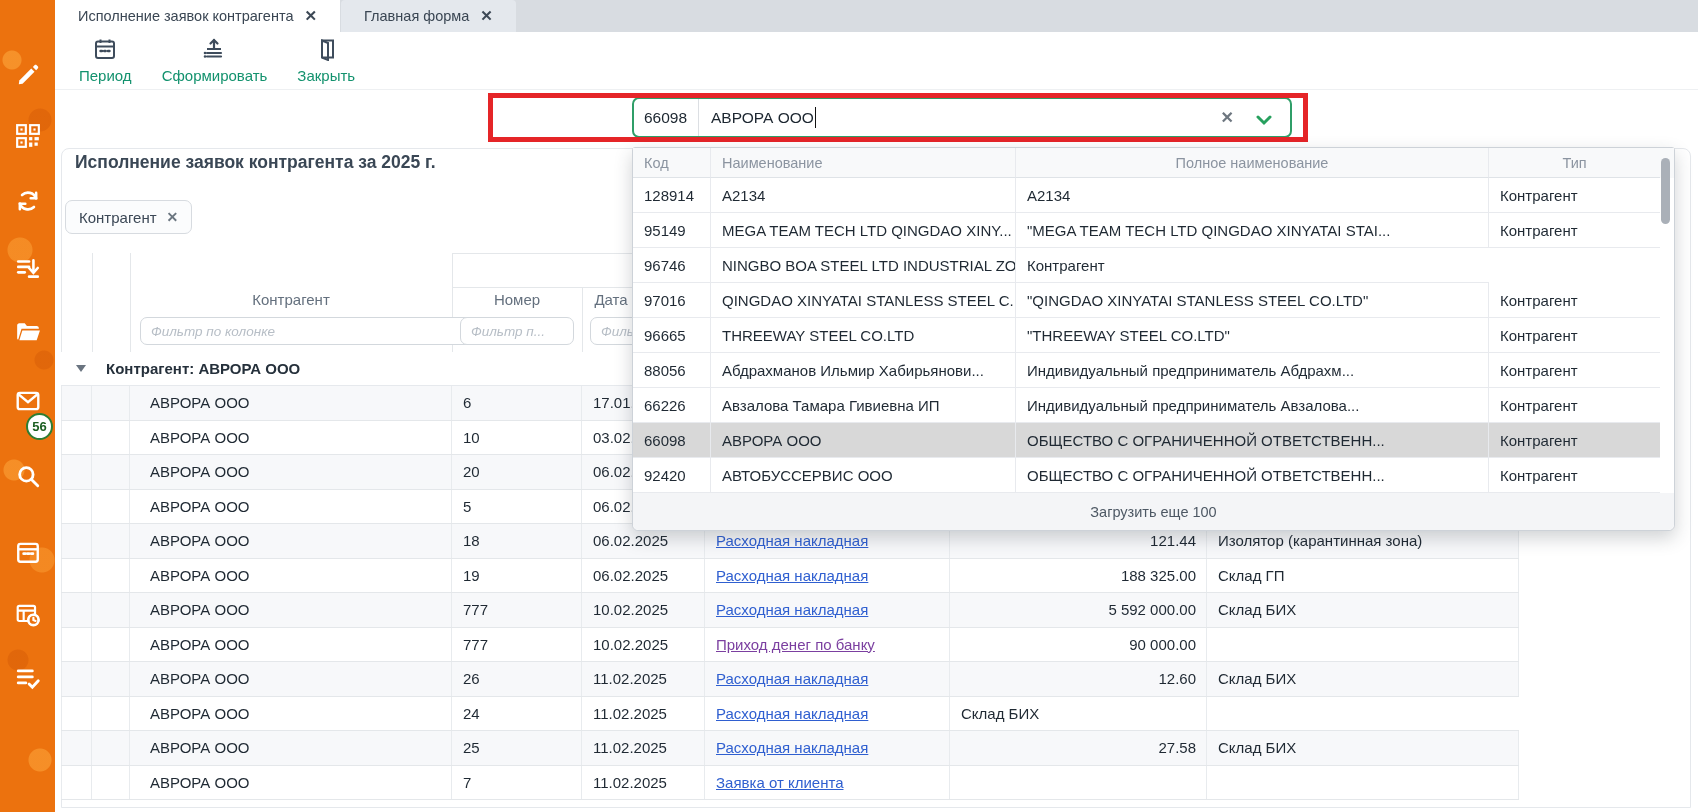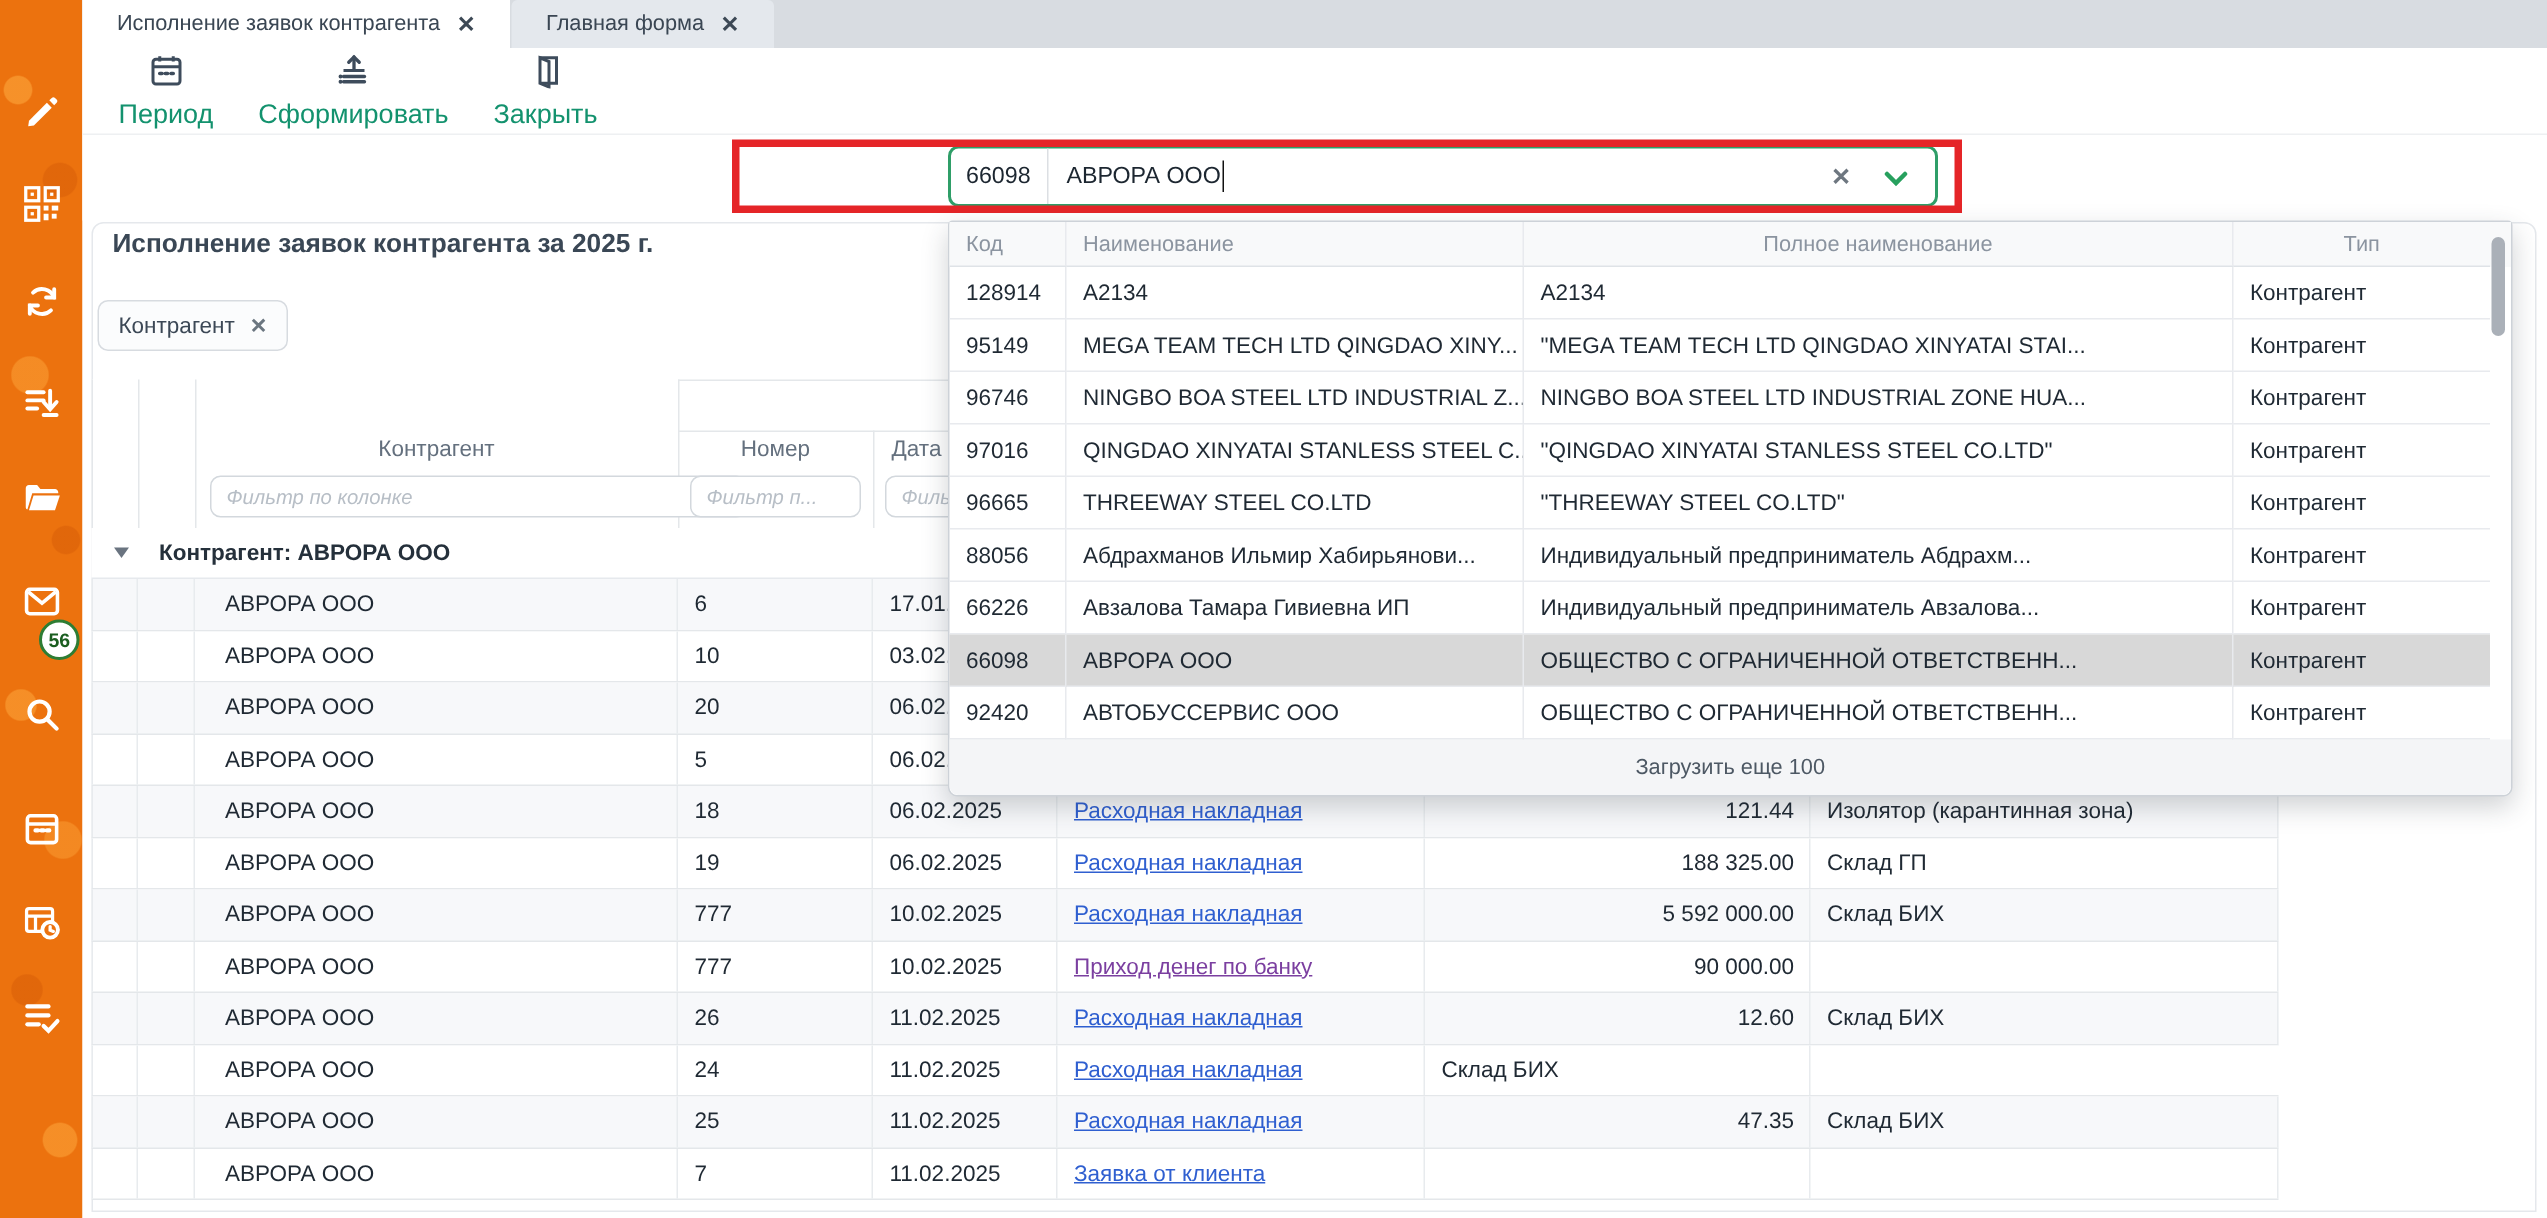--- a/index.html
+++ b/index.html
@@ -35,21 +35,21 @@
          justify-content:center; gap:11px; font-size:14.5px; color:#3a4653; cursor:default; }
   .tab-active { left:0; width:285px; background:#fff; }
   .tab-idle   { left:286px; width:175px; background:#e4e8ed; border-radius:4px 4px 0 0; }
   .tab-x { font-size:15px; font-weight:bold; color:#3c4855; }
 
   
   .toolbar { position:absolute; left:0; top:32px; width:1643px; height:57px; background:#fff;
              display:flex; align-items:center; gap:30px; padding-left:24px; }
   .tbtn { display:flex; flex-direction:column; align-items:center; gap:2px; cursor:default; }
   .tbtn svg { width:24px; height:24px; }
-  .tbtn .lab { color:#13926e; font-size:18px; }
+  .tbtn .lab { color:#13926e; font-size:15px; }
 
   
   .filterrow { position:absolute; left:0; top:89px; width:1643px; height:58px; background:#fff;
                border-top:1px solid #eef0f2; }
   .plabel { position:absolute; left:10px; top:107px; font-size:15px; color:#313d49; }
   .dinput { position:absolute; top:96px; width:137px; height:39px; border:1px solid #c6ccd2;
             border-radius:8px; background:#fff; display:flex; align-items:center; }
   .dinput input { border:0; outline:0; width:92px; margin-left:12px; font-size:15.5px;
                   color:#2f3b47; font-family:inherit; background:transparent; }
   .dinput svg { width:17px; height:17px; margin-left:2px; }
@@ -441,21 +441,21 @@
         </div>
       <div class="row">
           <div></div>
           <div></div>
           <div class="cpt">АВРОРА ООО</div>
           <div class="num">25</div>
           <div class="dat">11.02.2025</div>
           <div class="doc">
             <a class="doclink" href="#">Расходная накладная</a>
           </div>
-          <div class="amt">47.35</div>
+          <div class="amt">27.58</div>
           <div class="whs">Склад БИХ</div>
         </div>
       <div class="row">
           <div></div>
           <div></div>
           <div class="cpt">АВРОРА ООО</div>
           <div class="num">7</div>
           <div class="dat">11.02.2025</div>
           <div class="doc">
             <a class="doclink" href="#">Заявка от клиента</a>
@@ -479,21 +479,20 @@
           <div>Контрагент</div>
         </div>
       <div class="ddrow">
           <div>95149</div>
           <div>MEGA TEAM TECH LTD QINGDAO XINY...</div>
           <div>"MEGA TEAM TECH LTD QINGDAO XINYATAI STAI...</div>
           <div>Контрагент</div>
         </div>
       <div class="ddrow">
           <div>96746</div>
-          <div>NINGBO BOA STEEL LTD INDUSTRIAL Z...</div>
           <div>NINGBO BOA STEEL LTD INDUSTRIAL ZONE HUA...</div>
           <div>Контрагент</div>
         </div>
       <div class="ddrow">
           <div>97016</div>
           <div>QINGDAO XINYATAI STANLESS STEEL C...</div>
           <div>"QINGDAO XINYATAI STANLESS STEEL CO.LTD"</div>
           <div>Контрагент</div>
         </div>
       <div class="ddrow">

